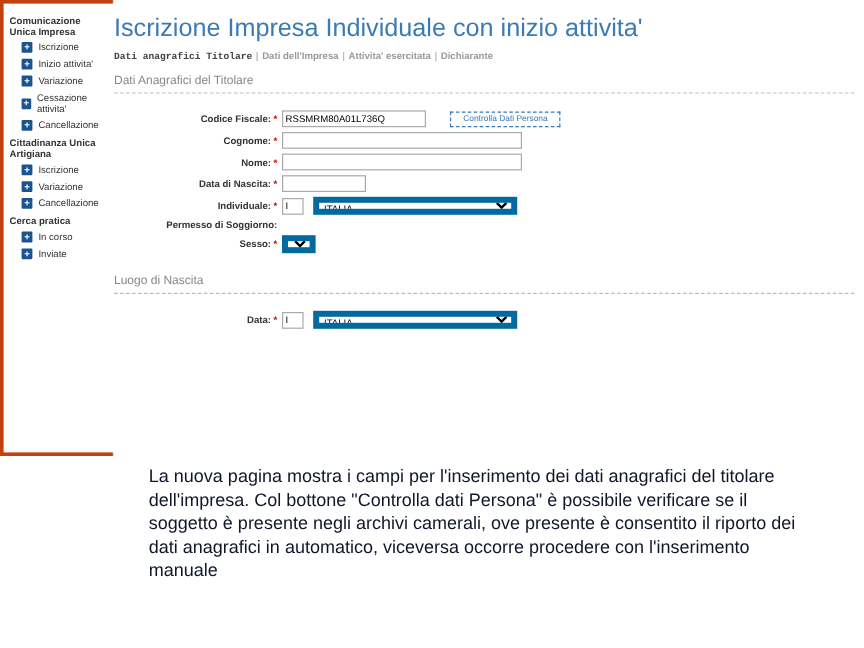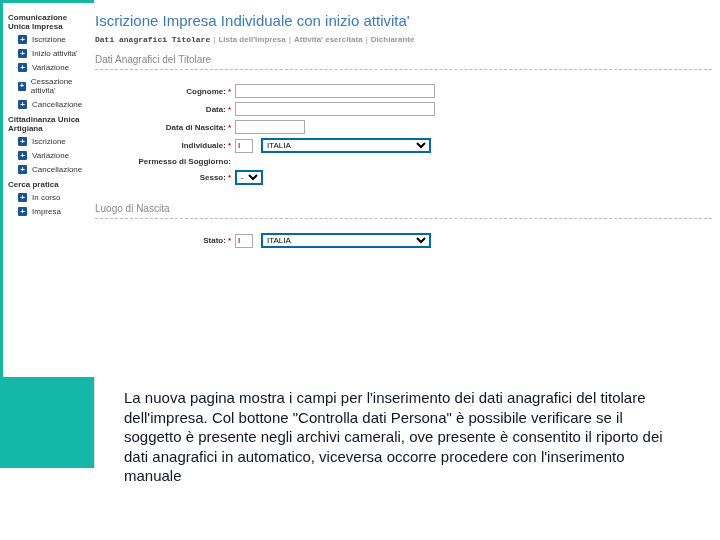--- a/index.html
+++ b/index.html
@@ -1,34 +1,34 @@
 <!DOCTYPE html>
 <html><head>
 <meta charset="utf-8">
 <style>
   * { box-sizing: border-box; margin: 0; padding: 0; }
   body { font-family: Arial, sans-serif; font-size: 9px; background: #fff; width: 720px; height: 540px; position: relative; }
-  .sidebar { position: absolute; top: 0; left: 0; width: 95px; height: 468px; background: #14b8a6; border-right: 1px solid #ddd; }
+  .sidebar { position: absolute; top: 0; left: 0; width: 95px; height: 380px; background: #c2410c; border-right: 1px solid #ddd; }
   .content { position: absolute; top: 0; left: 95px; width: 625px; height: 380px; background: #fff; padding: 8px 8px 8px 0; }
   .inner { position: absolute; top: 3px; left: 3px; width: 92px; background: #fff; padding: 4px 5px; height: 374px; }
   .nav-heading { font-size: 8px; font-weight: bold; color: #333; margin: 6px 0 4px 0; }
   .nav-item { display: flex; align-items: center; margin: 4px 0 5px 10px; cursor: pointer; }
   .plus-icon { width: 9px; height: 9px; background: #1a5490; color: #fff; display: inline-flex; align-items: center; justify-content: center; font-size: 8px; font-weight: bold; line-height: 1; margin-right: 5px; border-radius: 1px; }
   .nav-label { color: #333; font-size: 8px; }
-  .page-title { color: #3a7ab5; font-size: 15px; font-weight: normal; margin: 4px 0 6px 0; }
+  .page-title { color: #3a7ab5; font-size: 21px; font-weight: normal; margin: 4px 0 6px 0; }
   .tabs { font-size: 8px; color: #999; font-weight: bold; margin-bottom: 10px; }
   .tab-active { color: #444; font-family: Liberation Mono, monospace; }
   .tab-sep { color: #bbb; margin: 0 3px; }
   .section-title { font-size: 10px; font-weight: normal; color: #888; margin: 10px 0 4px 0; }
   .dash-line { border: none; border-top: 1px dashed #bbb; margin-bottom: 14px; }
   .form-row { display: flex; align-items: center; margin: 4px 0; }
   .form-label { width: 140px; text-align: right; font-size: 8px; font-weight: bold; color: #333; padding-right: 4px; }
   .req { color: #c00; margin-left: 2px; }
   .form-input { border: 1px solid #aaa; height: 14px; font-size: 8px; padding: 0 2px; background: #fff; }
-  .form-select { border: 2px solid #0369a1; height: 15px; font-size: 8px; background: #fff; }
+  .form-select { border: 5px solid #0369a1; height: 15px; font-size: 8px; background: #fff; }
   .btn-dashed { border: 1px dashed #3a7ab5; background: #fff; color: #3a7ab5; font-size: 7px; padding: 2px 10px; cursor: pointer; }
   .caption { position: absolute; top: 388px; left: 124px; width: 540px; font-family: Arial, sans-serif; font-size: 15px; line-height: 1.3; color: #0f172a; }
 </style>
 </head>
 <body>
 
 <div class="sidebar">
   <div class="inner">
     <div class="nav-heading">Comunicazione Unica Impresa</div>
     <div class="nav-item">
@@ -66,40 +66,46 @@
         <span class="nav-label">Cancellazione</span>
       </div>
 
     <div class="nav-heading">Cerca pratica</div>
     <div class="nav-item">
         <span class="plus-icon">+</span>
         <span class="nav-label">In corso</span>
       </div>
     <div class="nav-item">
         <span class="plus-icon">+</span>
-        <span class="nav-label">Impresa</span>
+        <span class="nav-label">Inviate</span>
       </div>
   </div>
 </div>
 
 <div class="content">
   <h1 class="page-title">Iscrizione Impresa Individuale con inizio attivita'</h1>
   <div class="tabs">
-    <span class="tab-active">Dati anagrafici Titolare</span><span class="tab-sep">|</span><span>Lista dell'Impresa</span><span class="tab-sep">|</span><span>Attivita' esercitata</span><span class="tab-sep">|</span><span>Dichiarante</span>
+    <span class="tab-active">Dati anagrafici Titolare</span><span class="tab-sep">|</span><span>Dati dell'Impresa</span><span class="tab-sep">|</span><span>Attivita' esercitata</span><span class="tab-sep">|</span><span>Dichiarante</span>
   </div>
 
   <div class="section-title">Dati Anagrafici del Titolare</div>
   <hr class="dash-line">
 
   <div class="form-row">
+    <div class="form-label"><span>Codice Fiscale:</span><span class="req">*</span></div>
+    <input class="form-input" style="width: 120px;" value="RSSMRM80A01L736Q">
+    <span style="width:20px"></span>
+    <button class="btn-dashed">Controlla Dati Persona</button>
+  </div>
+  <div class="form-row">
     <div class="form-label"><span>Cognome:</span><span class="req">*</span></div>
     <input class="form-input" style="width: 200px;">
   </div>
   <div class="form-row">
-    <div class="form-label"><span>Data:</span><span class="req">*</span></div>
+    <div class="form-label"><span>Nome:</span><span class="req">*</span></div>
     <input class="form-input" style="width: 200px;">
   </div>
   <div class="form-row">
     <div class="form-label"><span>Data di Nascita:</span><span class="req">*</span></div>
     <input class="form-input" style="width: 70px;">
   </div>
   <div class="form-row">
     <div class="form-label"><span>Individuale:</span><span class="req">*</span></div>
     <input class="form-input" style="width: 18px;" value="I">
     <span style="width:8px"></span>
@@ -110,20 +116,20 @@
   </div>
   <div class="form-row">
     <div class="form-label"><span>Sesso:</span><span class="req">*</span></div>
     <select class="form-select" style="width:28px"><option>-</option></select>
   </div>
 
   <div class="section-title" style="margin-top:18px">Luogo di Nascita</div>
   <hr class="dash-line">
 
   <div class="form-row">
-    <div class="form-label"><span>Stato:</span><span class="req">*</span></div>
+    <div class="form-label"><span>Data:</span><span class="req">*</span></div>
     <input class="form-input" style="width: 18px;" value="I">
     <span style="width:8px"></span>
     <select class="form-select" style="width:170px"><option>ITALIA</option></select>
   </div>
 </div>
 
 <div class="caption">La nuova pagina mostra i campi per l'inserimento dei dati anagrafici del titolare dell'impresa. Col bottone "Controlla dati Persona" è possibile verificare se il soggetto è presente negli archivi camerali, ove presente è consentito il riporto dei dati anagrafici in automatico, viceversa occorre procedere con l'inserimento manuale</div>
 
 </body></html>

